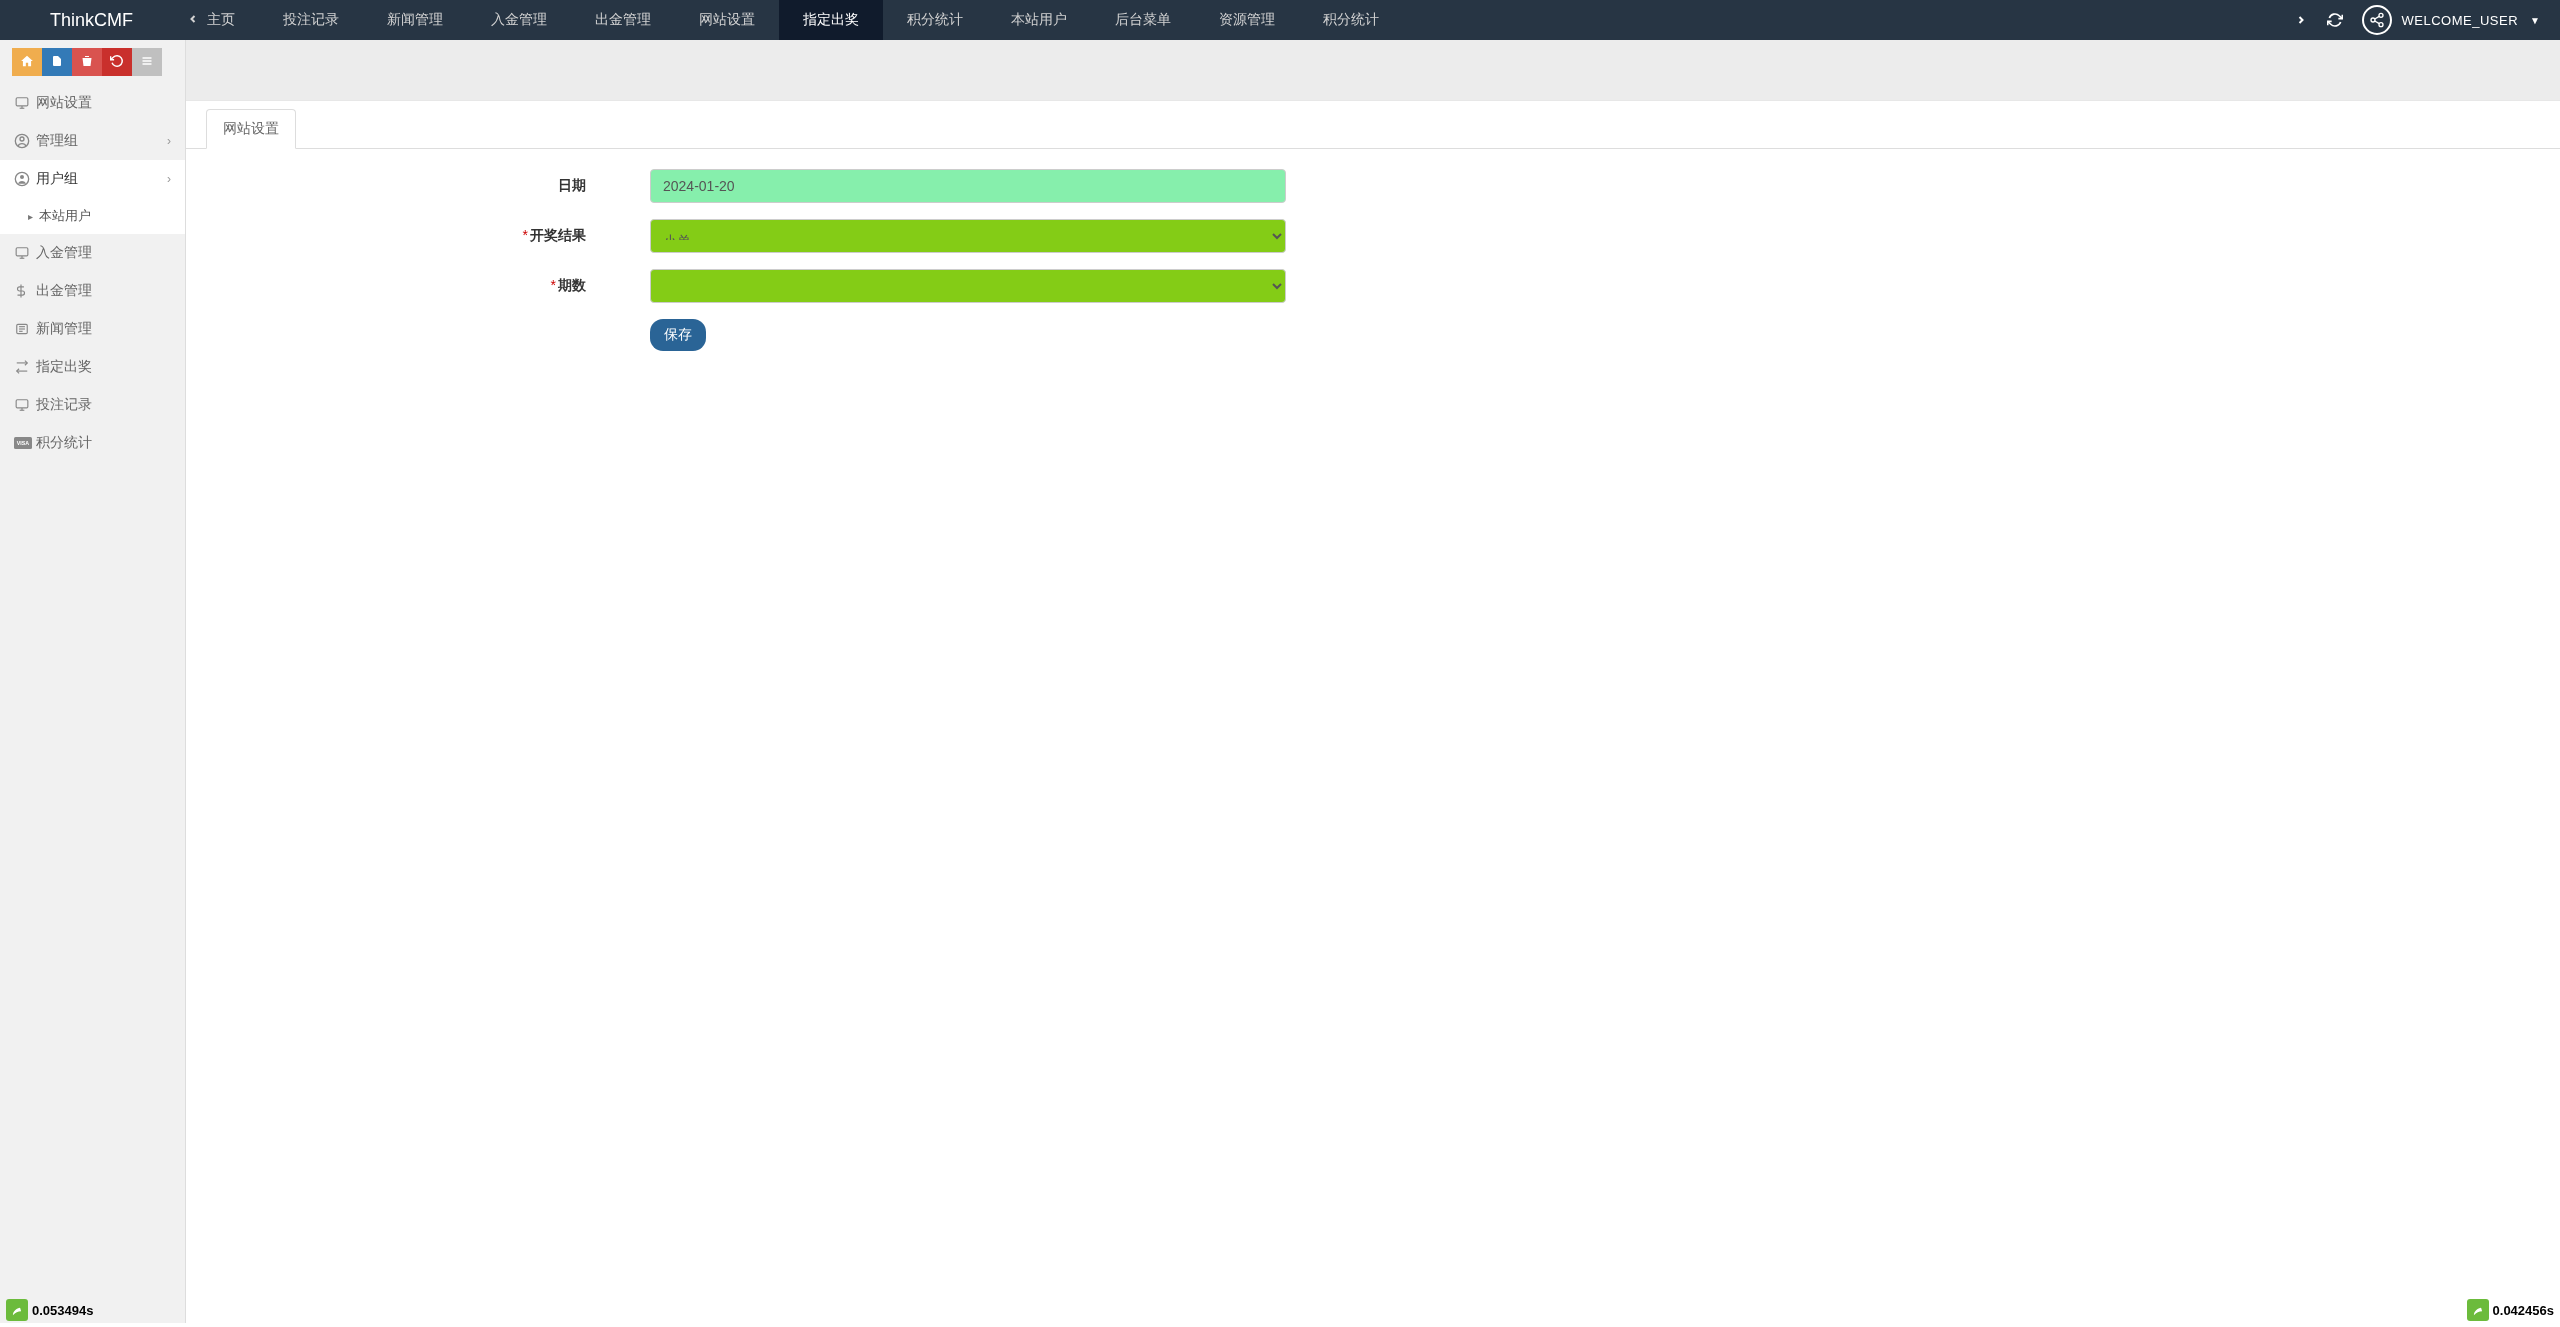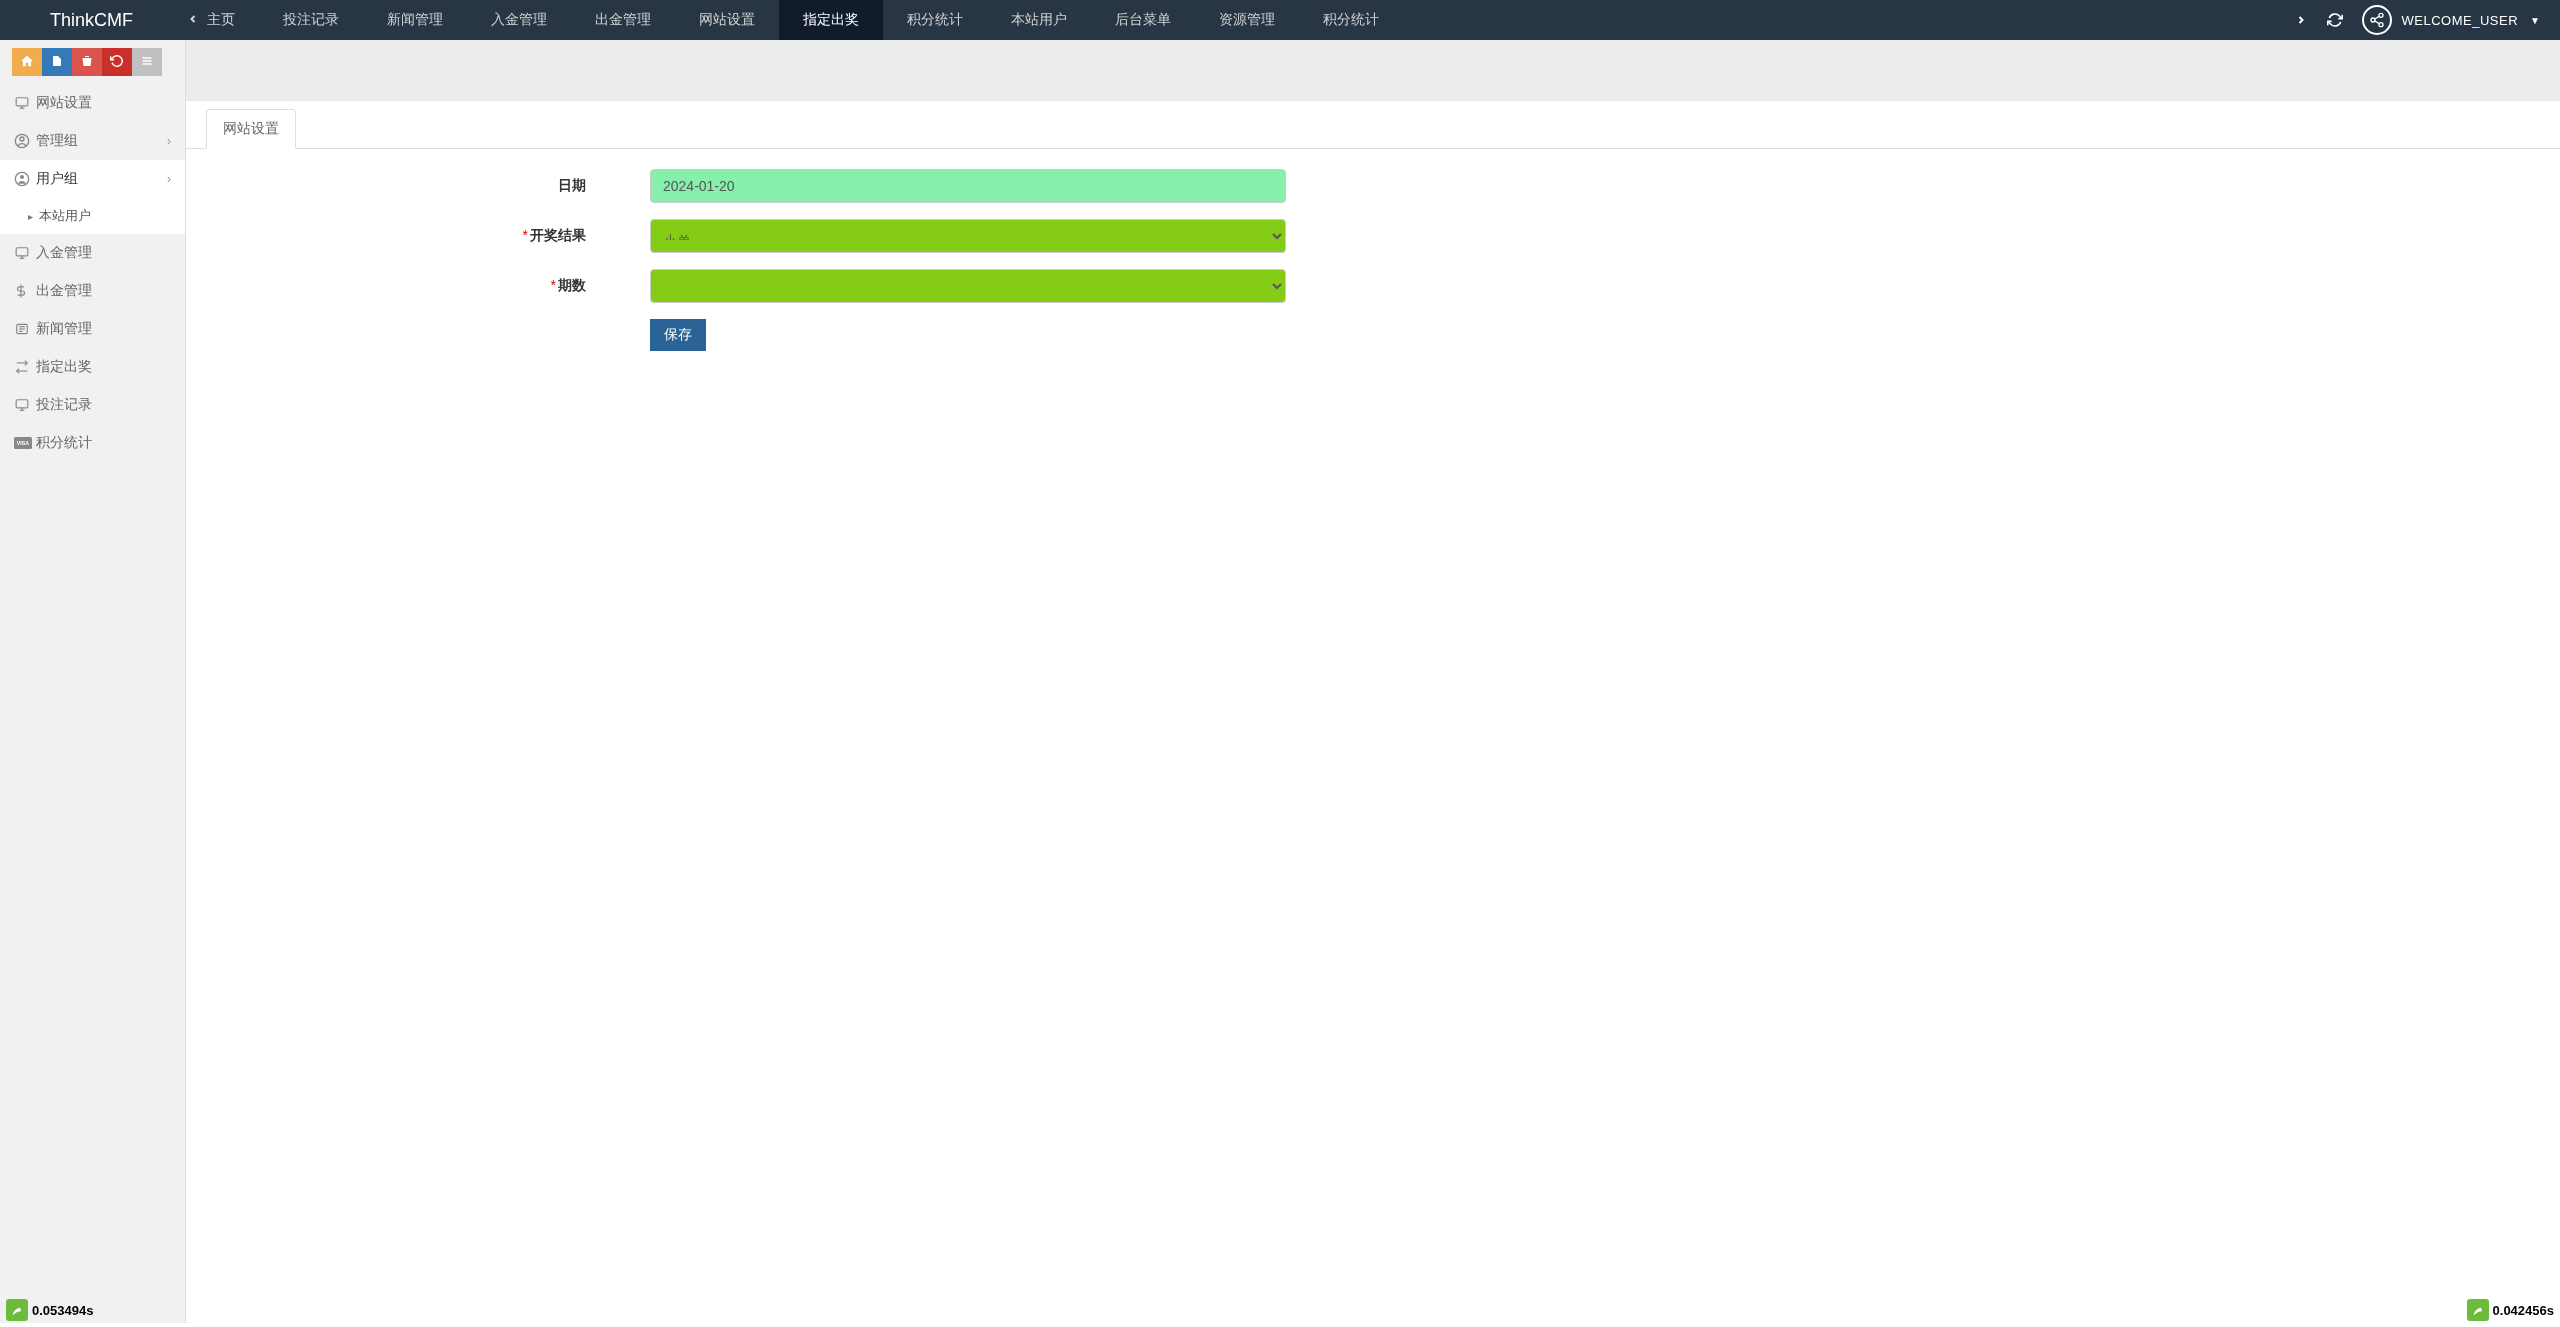--- a/index.html
+++ b/index.html
@@ -46,21 +46,21 @@
 .panel-tabs { border-bottom: 1px solid #ddd; padding-left: 20px; }
 .panel-tab { display: inline-block; padding: 10px 16px; background: #fff; border: 1px solid #ddd; border-bottom-color: #fff; border-radius: 4px 4px 0 0; margin-top: 8px; margin-bottom: -1px; color: #666; cursor: pointer; }
 .form { padding: 20px 0; max-width: 1100px; }
 .form-row { display: flex; align-items: center; margin-bottom: 16px; gap: 44px; }
 .form-lbl { width: 420px; text-align: right; padding-right: 20px; font-weight: 700; color: #333; font-size: 14px; }
 .form-lbl .req { color: #c00; margin-right: 2px; font-weight: 400; }
 .form-ctrl { flex: 1; max-width: 640px; }
 .inp { width: 100%; height: 34px; padding: 6px 12px; border: 1px solid #ccc; border-radius: 4px; font-size: 14px; color: #555; }
 .inp[readonly] { background: #86efac; }
 .sel { width: 100%; height: 34px; padding: 12px 8px; border: 1px solid #ccc; border-radius: 4px; font-size: 14px; color: #555; background: #84cc16; }
-.btn-save { background: #2a6496; color: #fff; border: none; padding: 7px 14px; border-radius: 0; cursor: pointer; font-size: 14px; }
+.btn-save { background: #2a6496; color: #fff; border: none; padding: 7px 14px; border-radius: 13px; cursor: pointer; font-size: 14px; }
 
 
 .perf-badge { position: fixed; bottom: 6px; background: transparent; display: flex; align-items: center; gap: 4px; font-size: 13px; font-weight: 700; z-index: 50; }
 .perf-left { left: 6px; }
 .perf-right { right: 6px; }
 .perf-ico { width: 22px; height: 22px; background: #6cbb3c; border-radius: 3px; display: inline-flex; align-items: center; justify-content: center; }
 .perf-ico svg { width: 14px; height: 14px; }
 </style>
 </head>
 <body>

